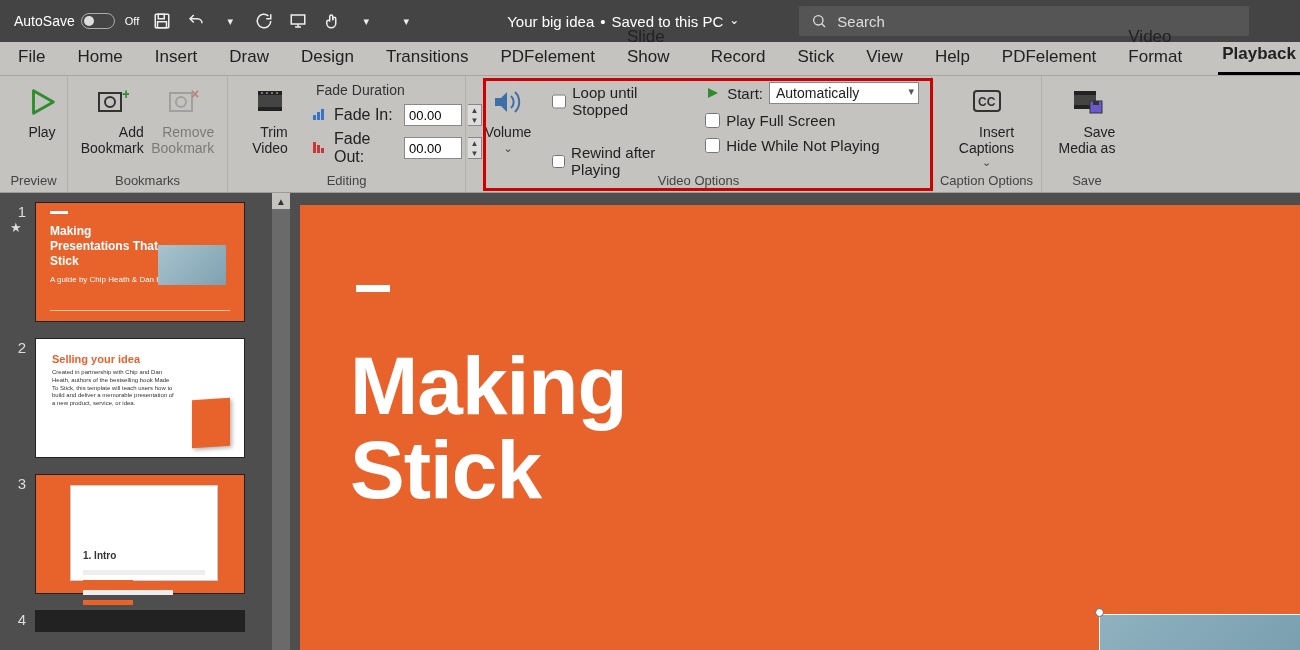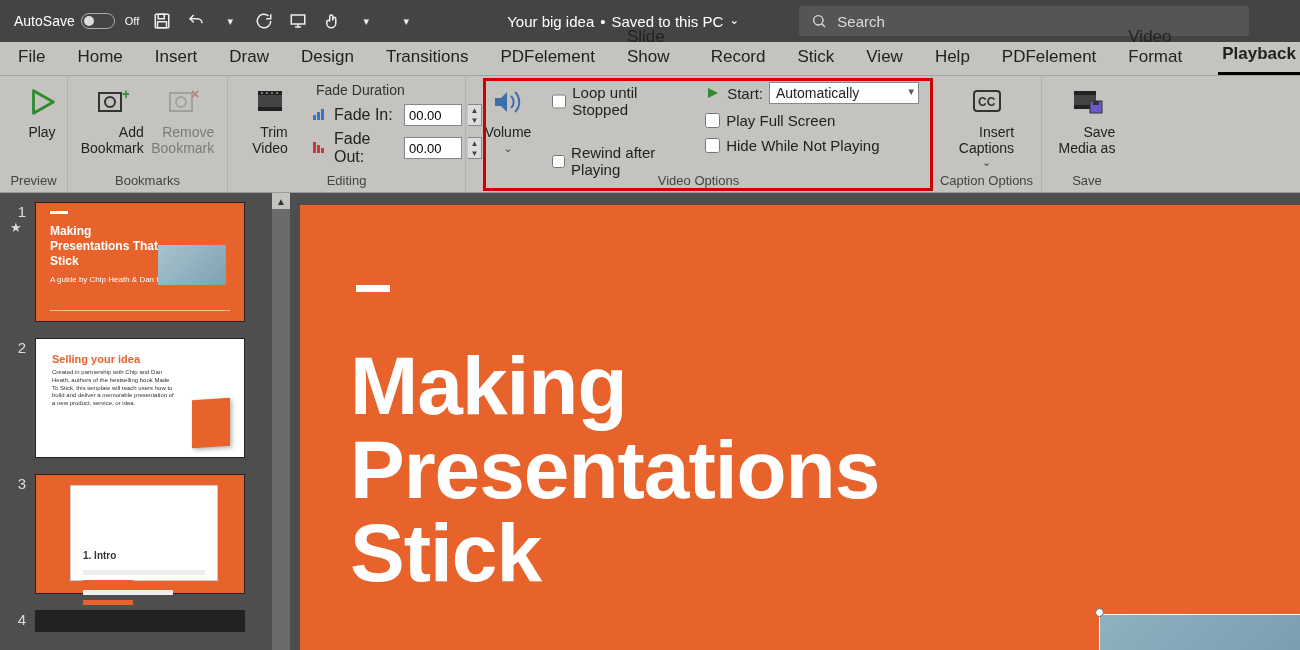--- a/index.html
+++ b/index.html
@@ -388,21 +388,20 @@
       <div class="thumb-num">4</div>
       <div class="thumb thumb4" style="height:20px"></div>
     </div>
   </div>
 
   <div class="canvas">
     <div class="slide">
       <div class="dash"></div>
       <div class="big-title">
         <div>Making</div>
-        <div>Presentations</div>
         <div>Stick</div>
       </div>
       <div class="media"></div>
 
       <div class="handle" style="right:196px; bottom:168px"></div>
 
     </div>
   </div>
 </div>
 

